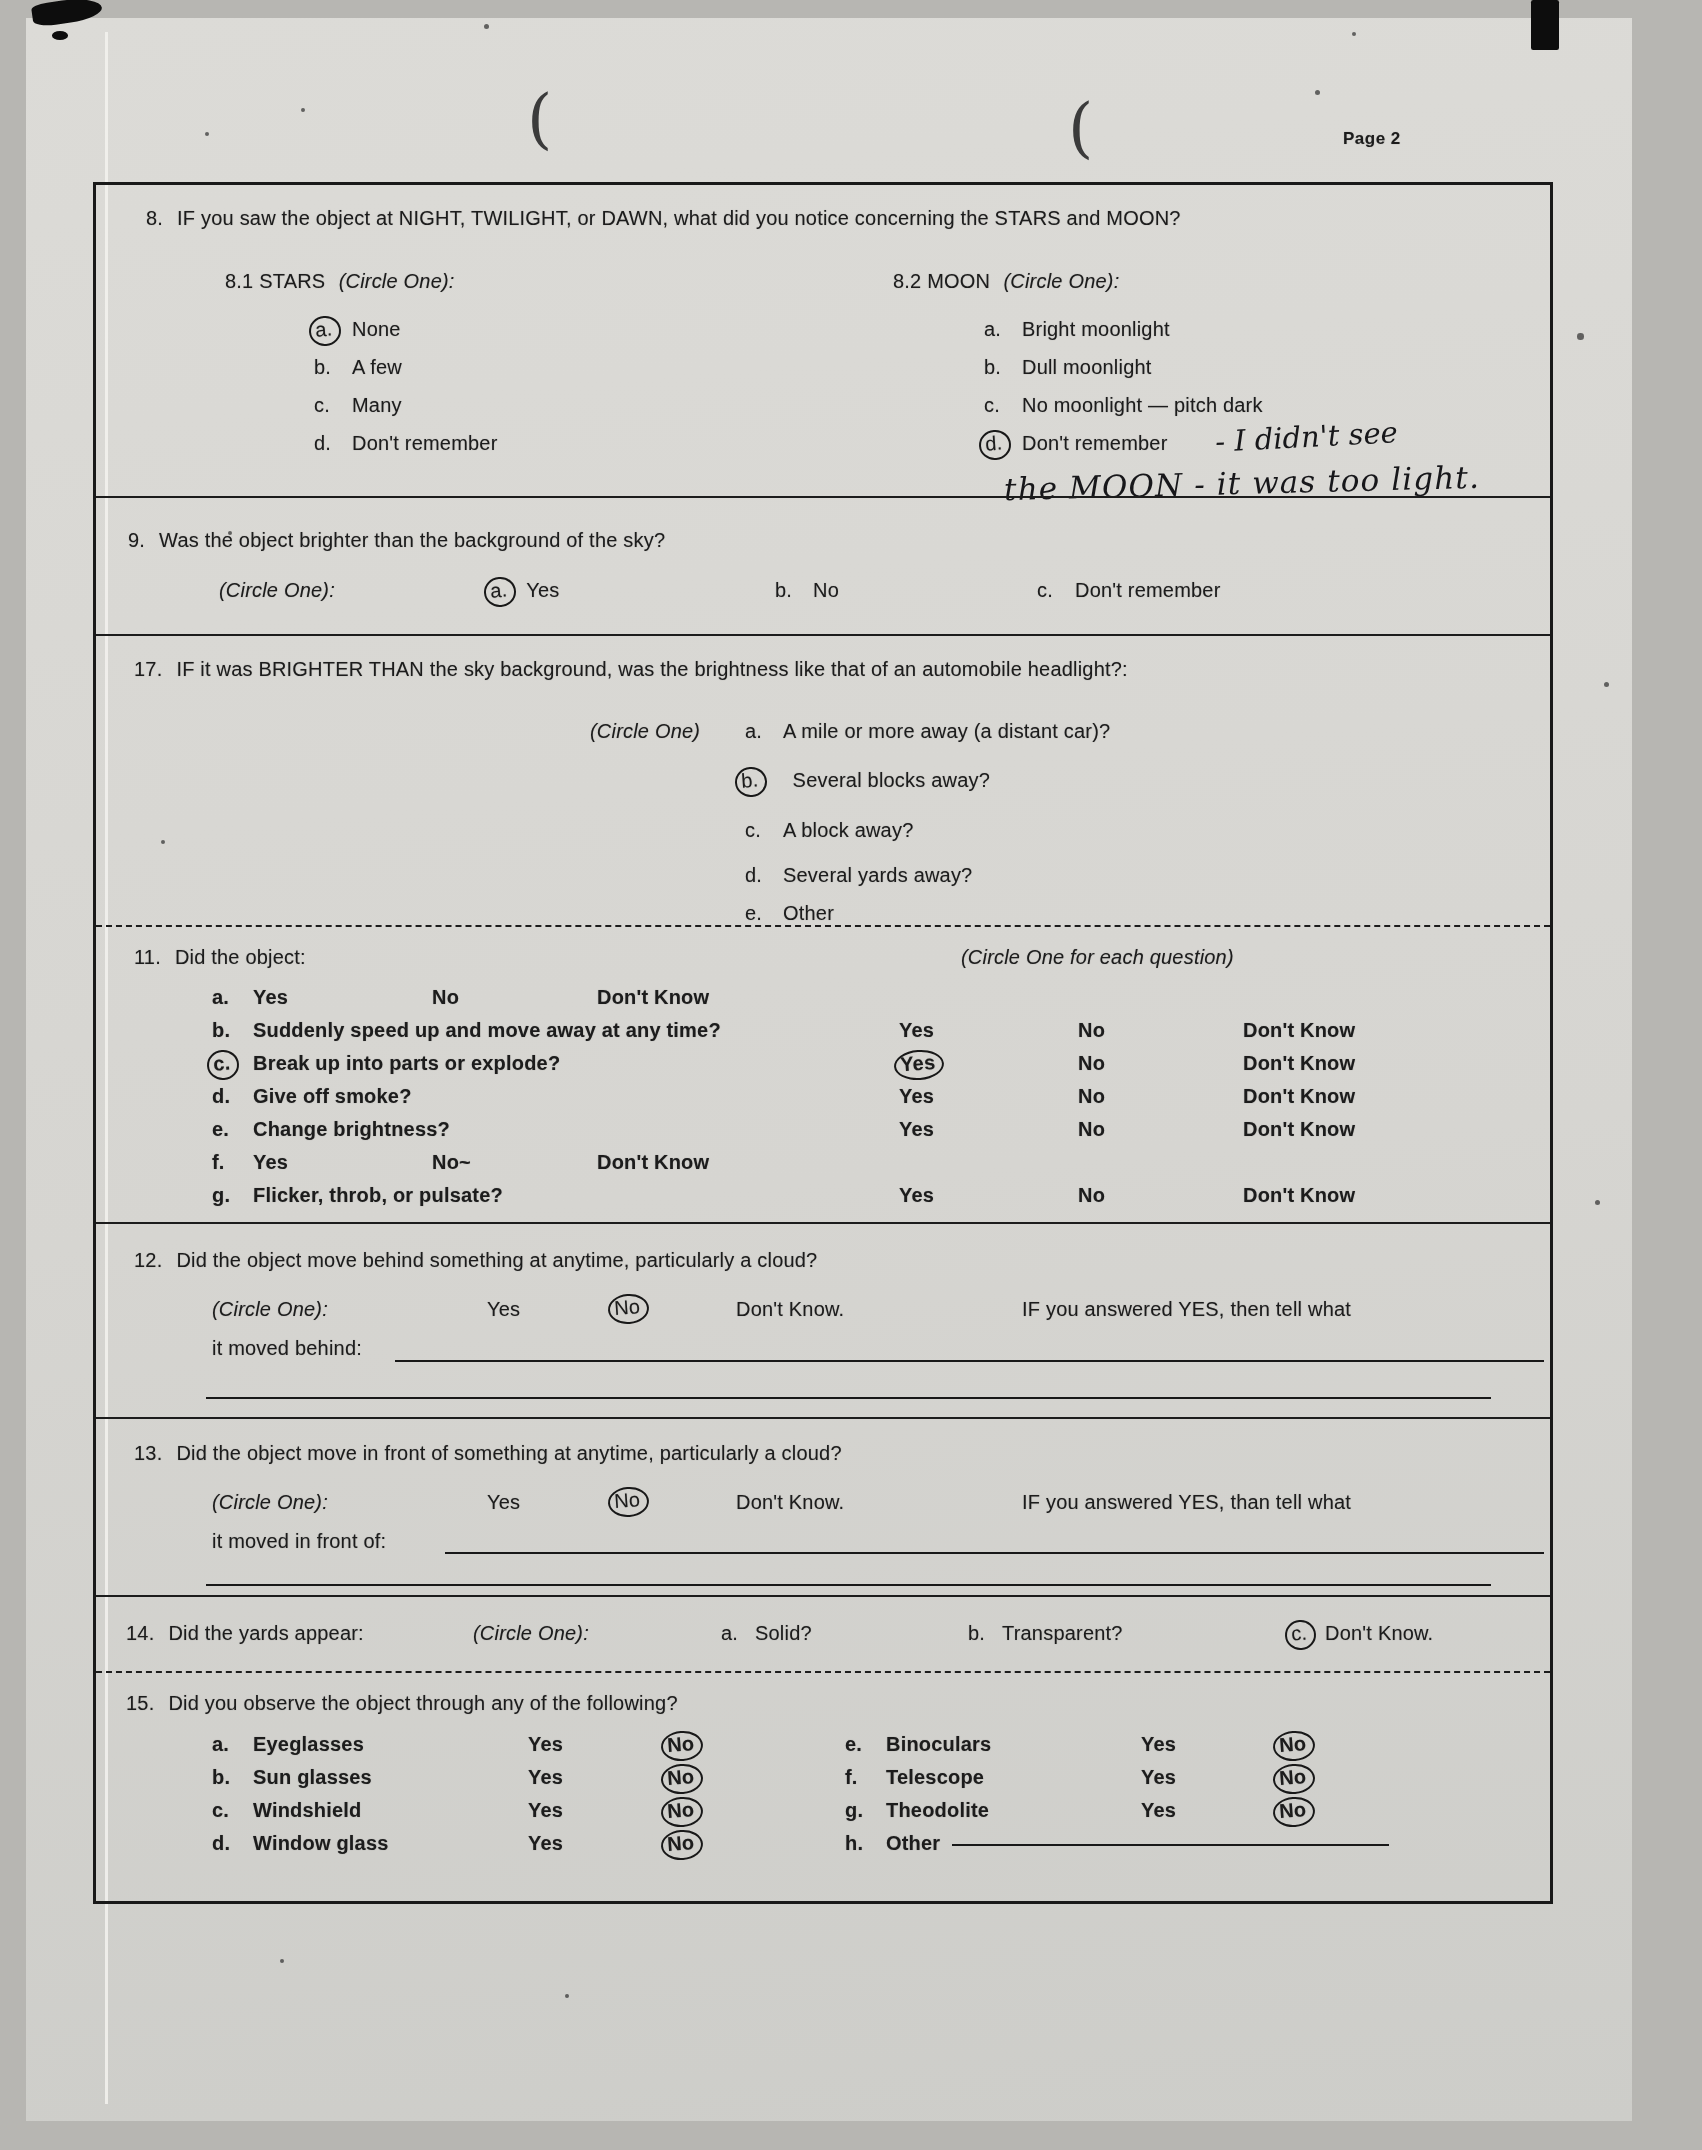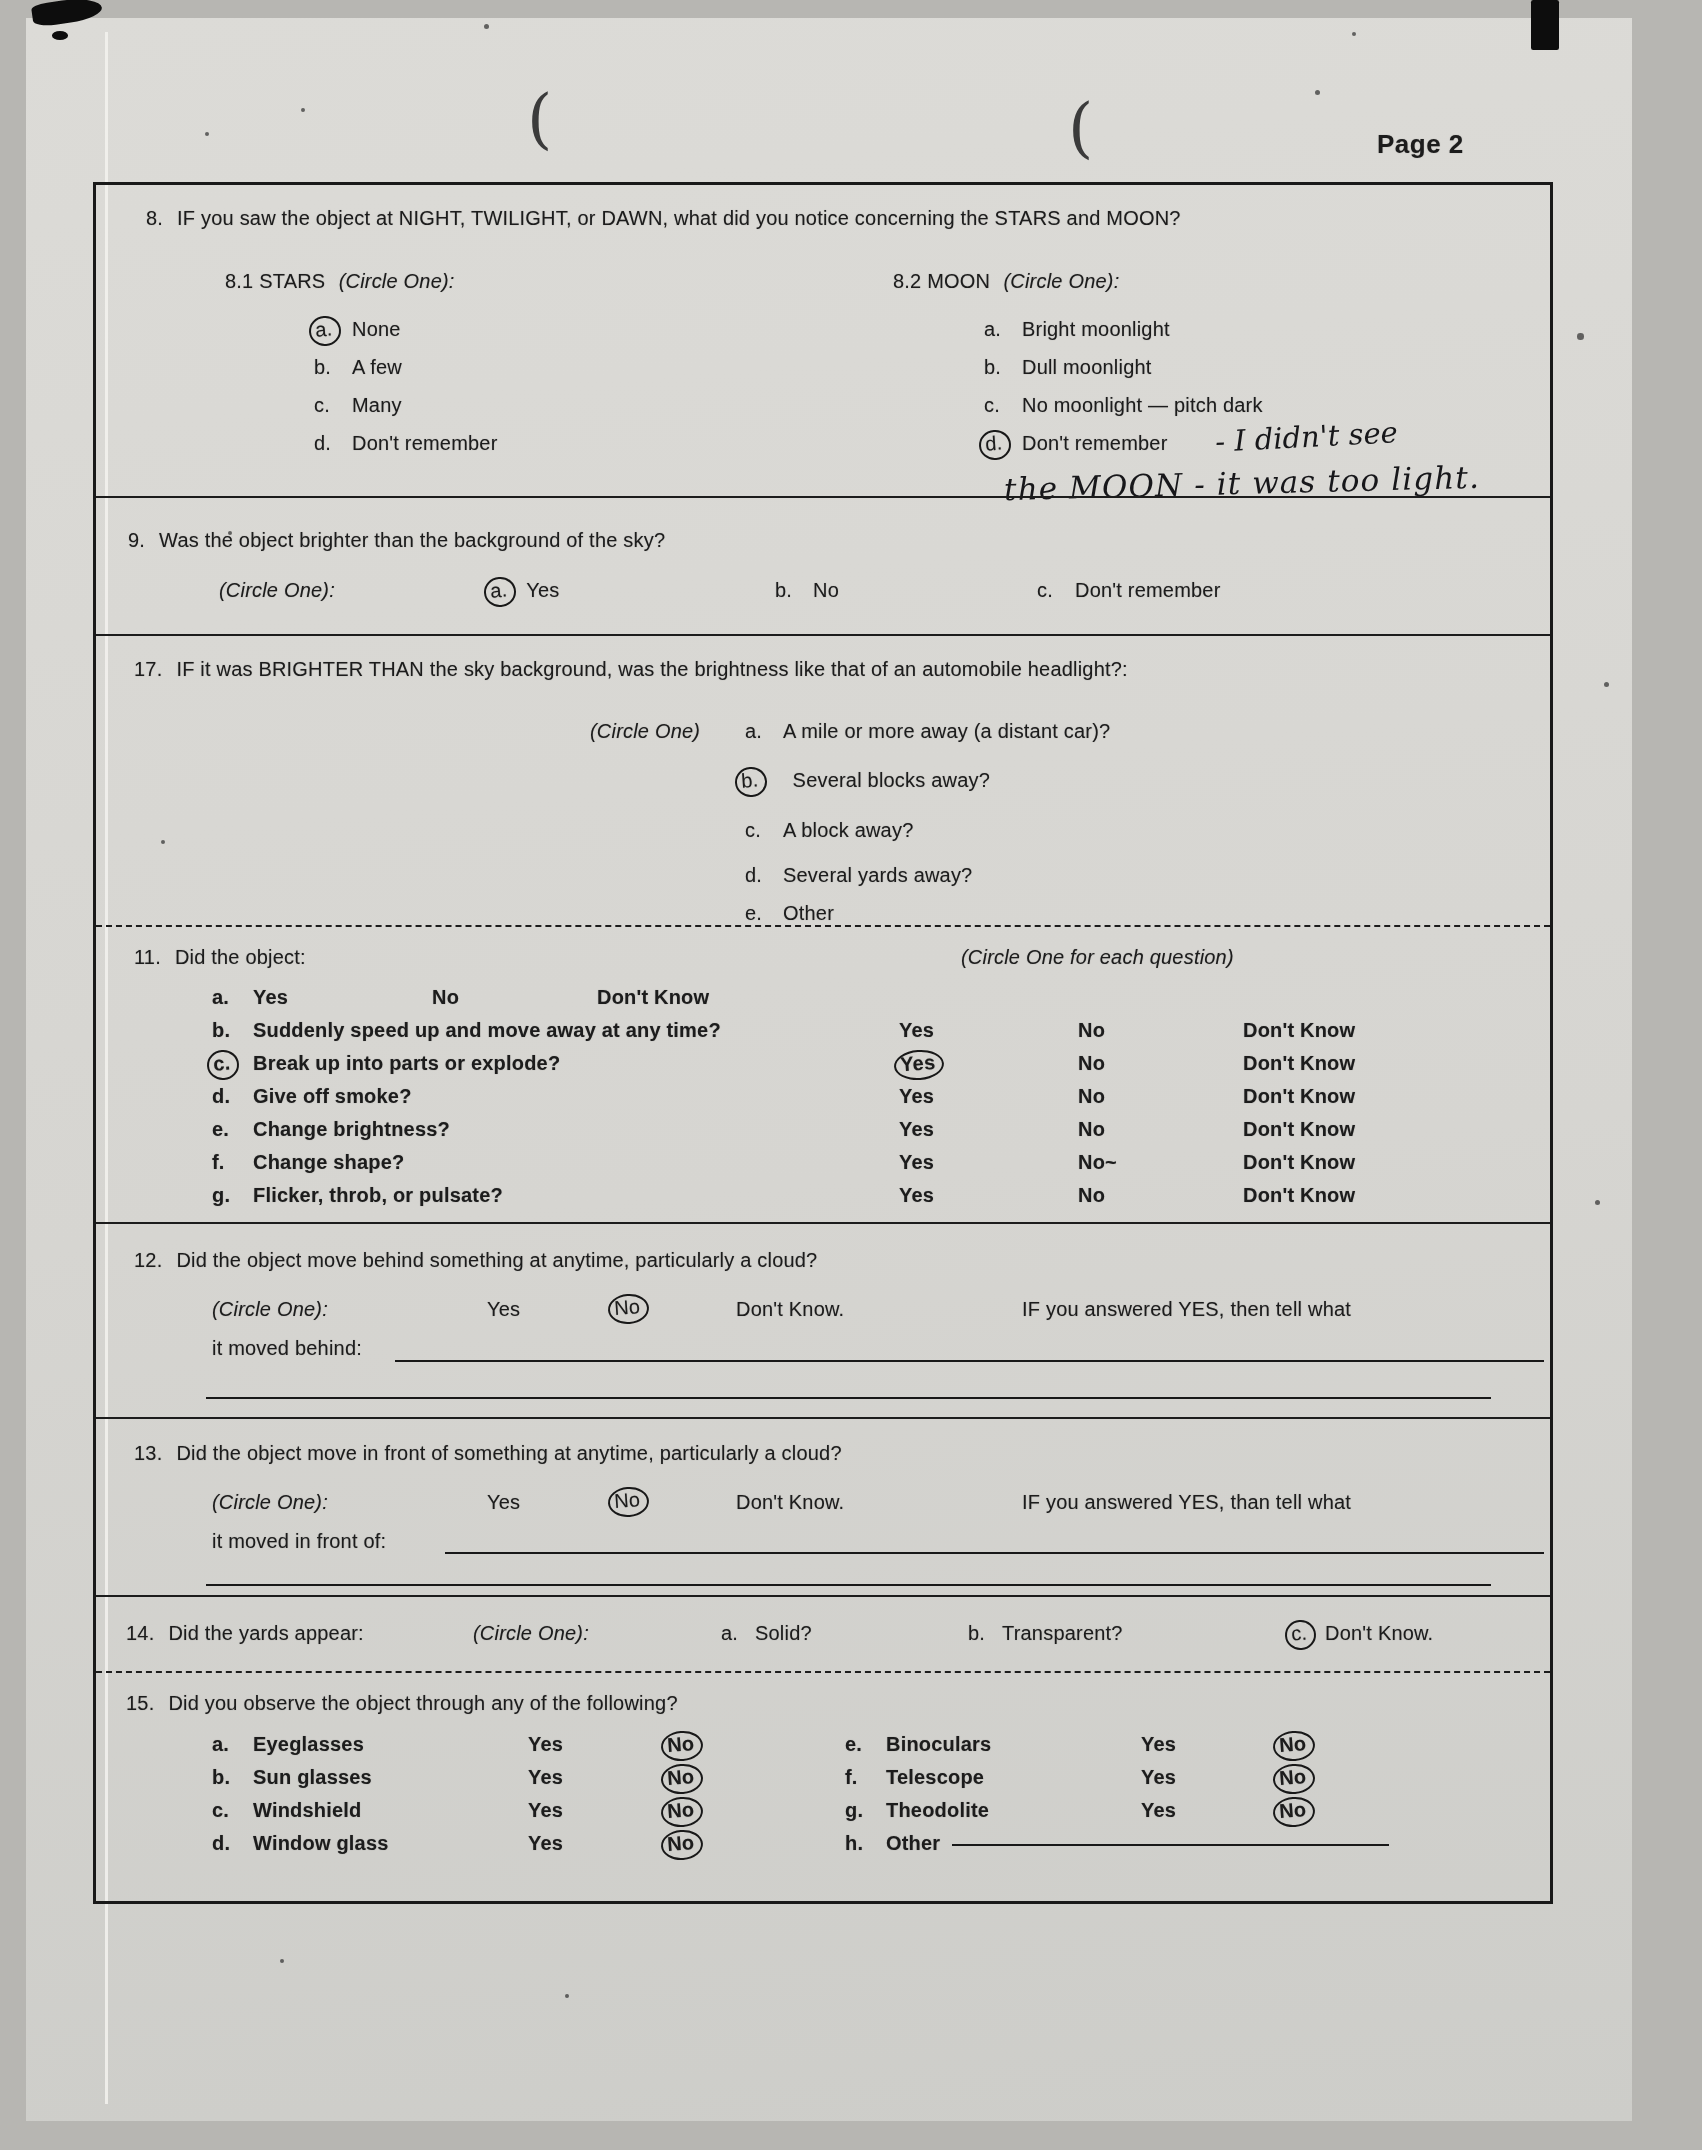--- a/index.html
+++ b/index.html
@@ -28,21 +28,21 @@
   .rowf{display:flex;height:33px}
   .lw{width:41px}.labw{width:646px}.yesw{width:179px}.now{width:165px}.dkw{flex:1}
   .labw2{width:275px}.yesw2{width:138px}
   .labw3{width:255px}.yesw3{width:137px}
   .circ{display:inline-block;border:2.7px solid #181818;border-radius:50%;padding:0 6.5px 3.2px 4.3px;margin:-2.7px 1.1px -3.2px -5.4px;transform:rotate(-4deg)}
   .line{position:absolute;border-bottom:2.2px solid #181818;height:0}
   .ul-inline{display:inline-block;border-bottom:2.2px solid #181818;height:14px}
   .hand{position:absolute;font-family:"DejaVu Serif",serif;font-style:italic;font-weight:500;color:#17171a;white-space:nowrap}
   .hand1{font-size:29px;transform:rotate(-3deg)}
   .hand2{font-size:31px;transform:rotate(-1.5deg);letter-spacing:1.1px}
-  .pageno{position:absolute;left:1377px;top:129px;font-weight:700;font-size:26px;letter-spacing:0.5px;text-shadow:0 0 1.1px rgba(25,25,25,.3)}
+  .pageno{position:absolute;left:1343px;top:129px;font-weight:700;font-size:17px;letter-spacing:0.5px;text-shadow:0 0 1.1px rgba(25,25,25,.3)}
   .paren{position:absolute;font-family:"DejaVu Serif",serif;font-size:65px;font-weight:400;color:#3b3b3b}
   .blob{position:absolute;background:#0d0d0d}
   .speck{position:absolute;background:#2e2e2e;border-radius:50%;opacity:.7}
 </style>
 </head>
 <body>
 
 <div class="paper"></div>
 <div class="sliver"></div>
 
@@ -153,21 +153,20 @@
       </div>
       <div class="rowf">
         <span class="c lw">e.</span>
           <span class="c labw">Change brightness?</span>
           <span class="c yesw">Yes</span>
           <span class="c now">No</span>
           <span class="c dkw">Don't Know</span>
       </div>
       <div class="rowf">
         <span class="c lw">f.</span>
-          <span class="c labw">Change shape?</span>
           <span class="c yesw">Yes</span>
           <span class="c now">No~</span>
           <span class="c dkw">Don't Know</span>
       </div>
       <div class="rowf">
         <span class="c lw">g.</span>
           <span class="c labw">Flicker, throb, or pulsate?</span>
           <span class="c yesw">Yes</span>
           <span class="c now">No</span>
           <span class="c dkw">Don't Know</span>

